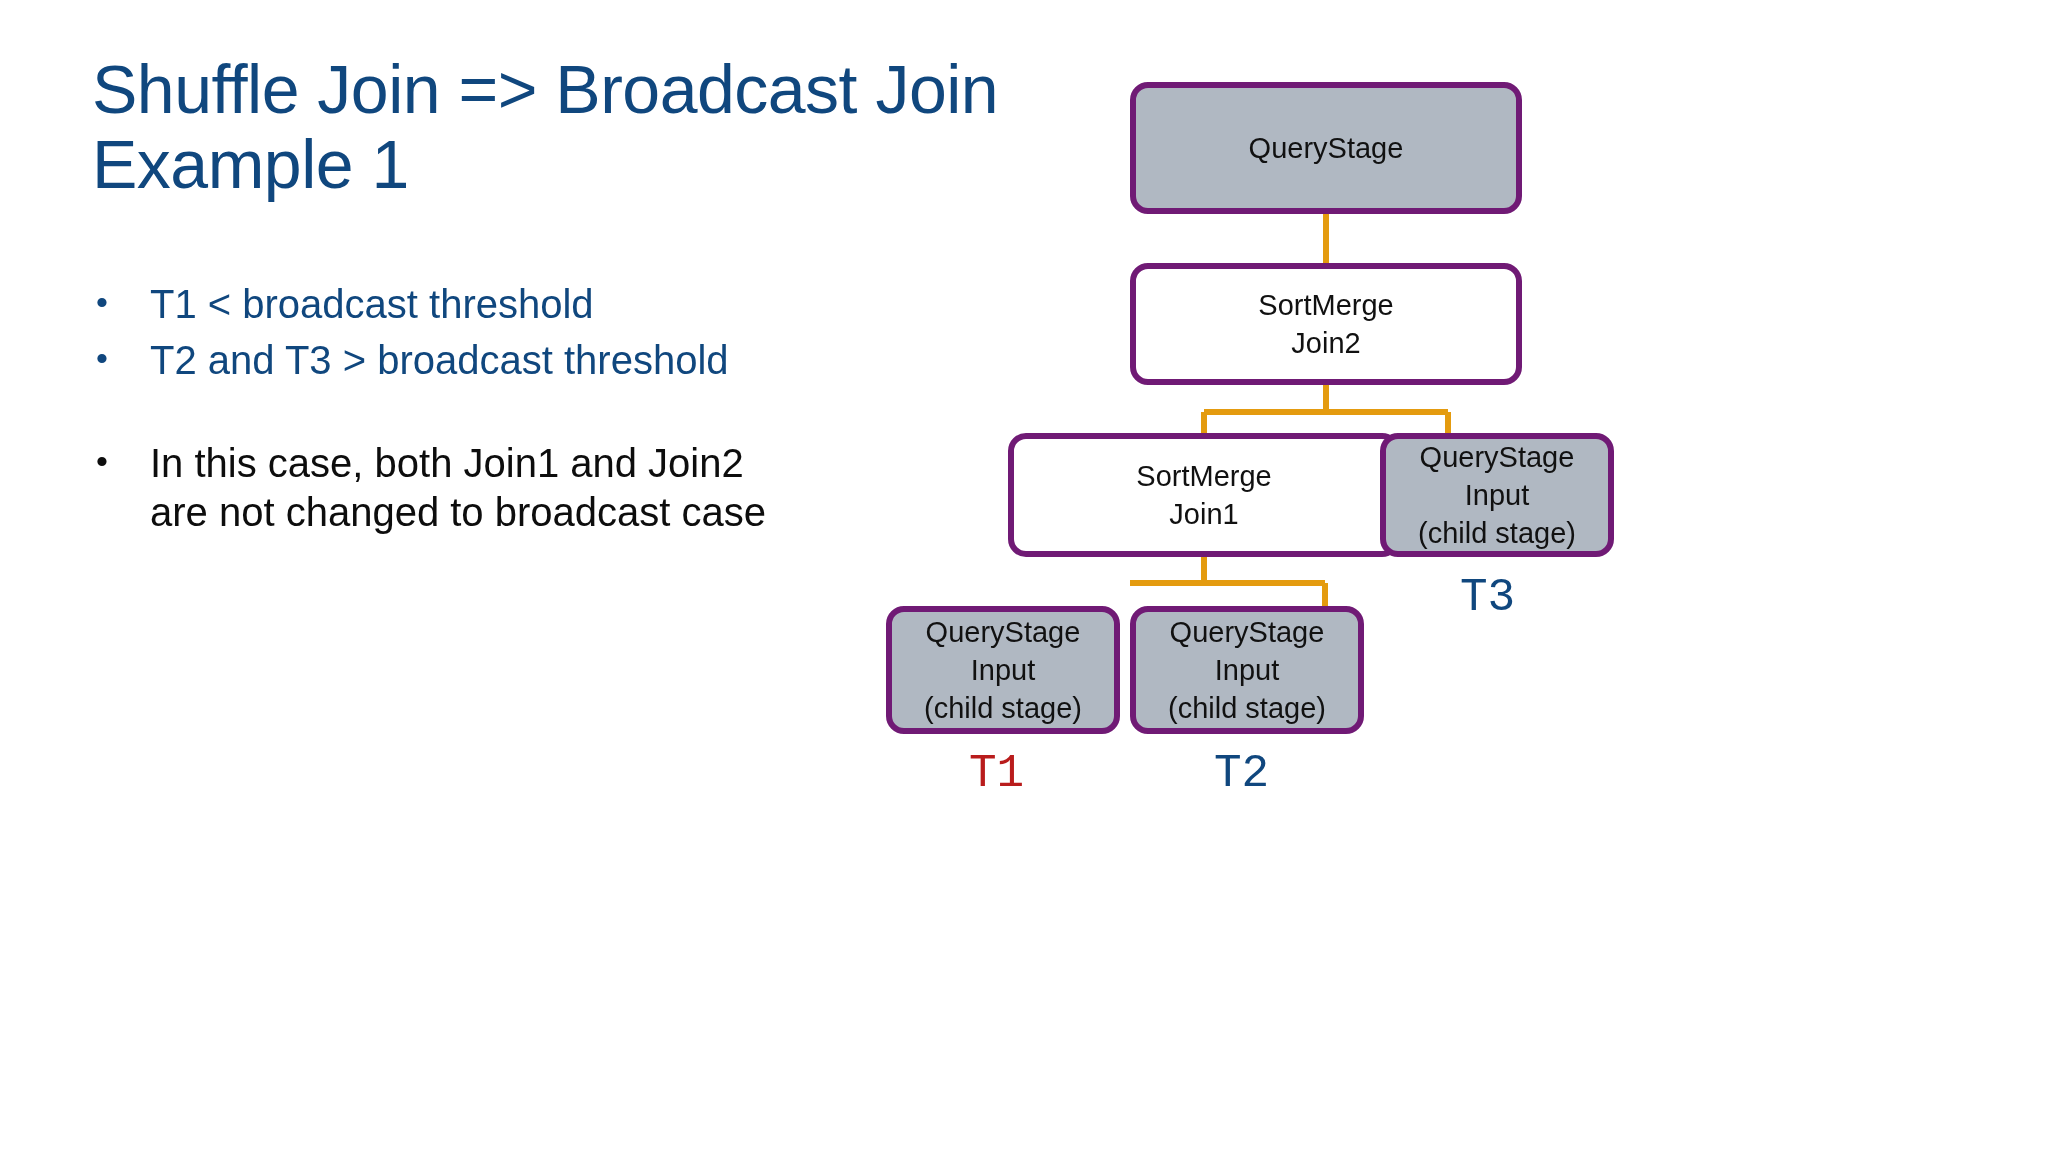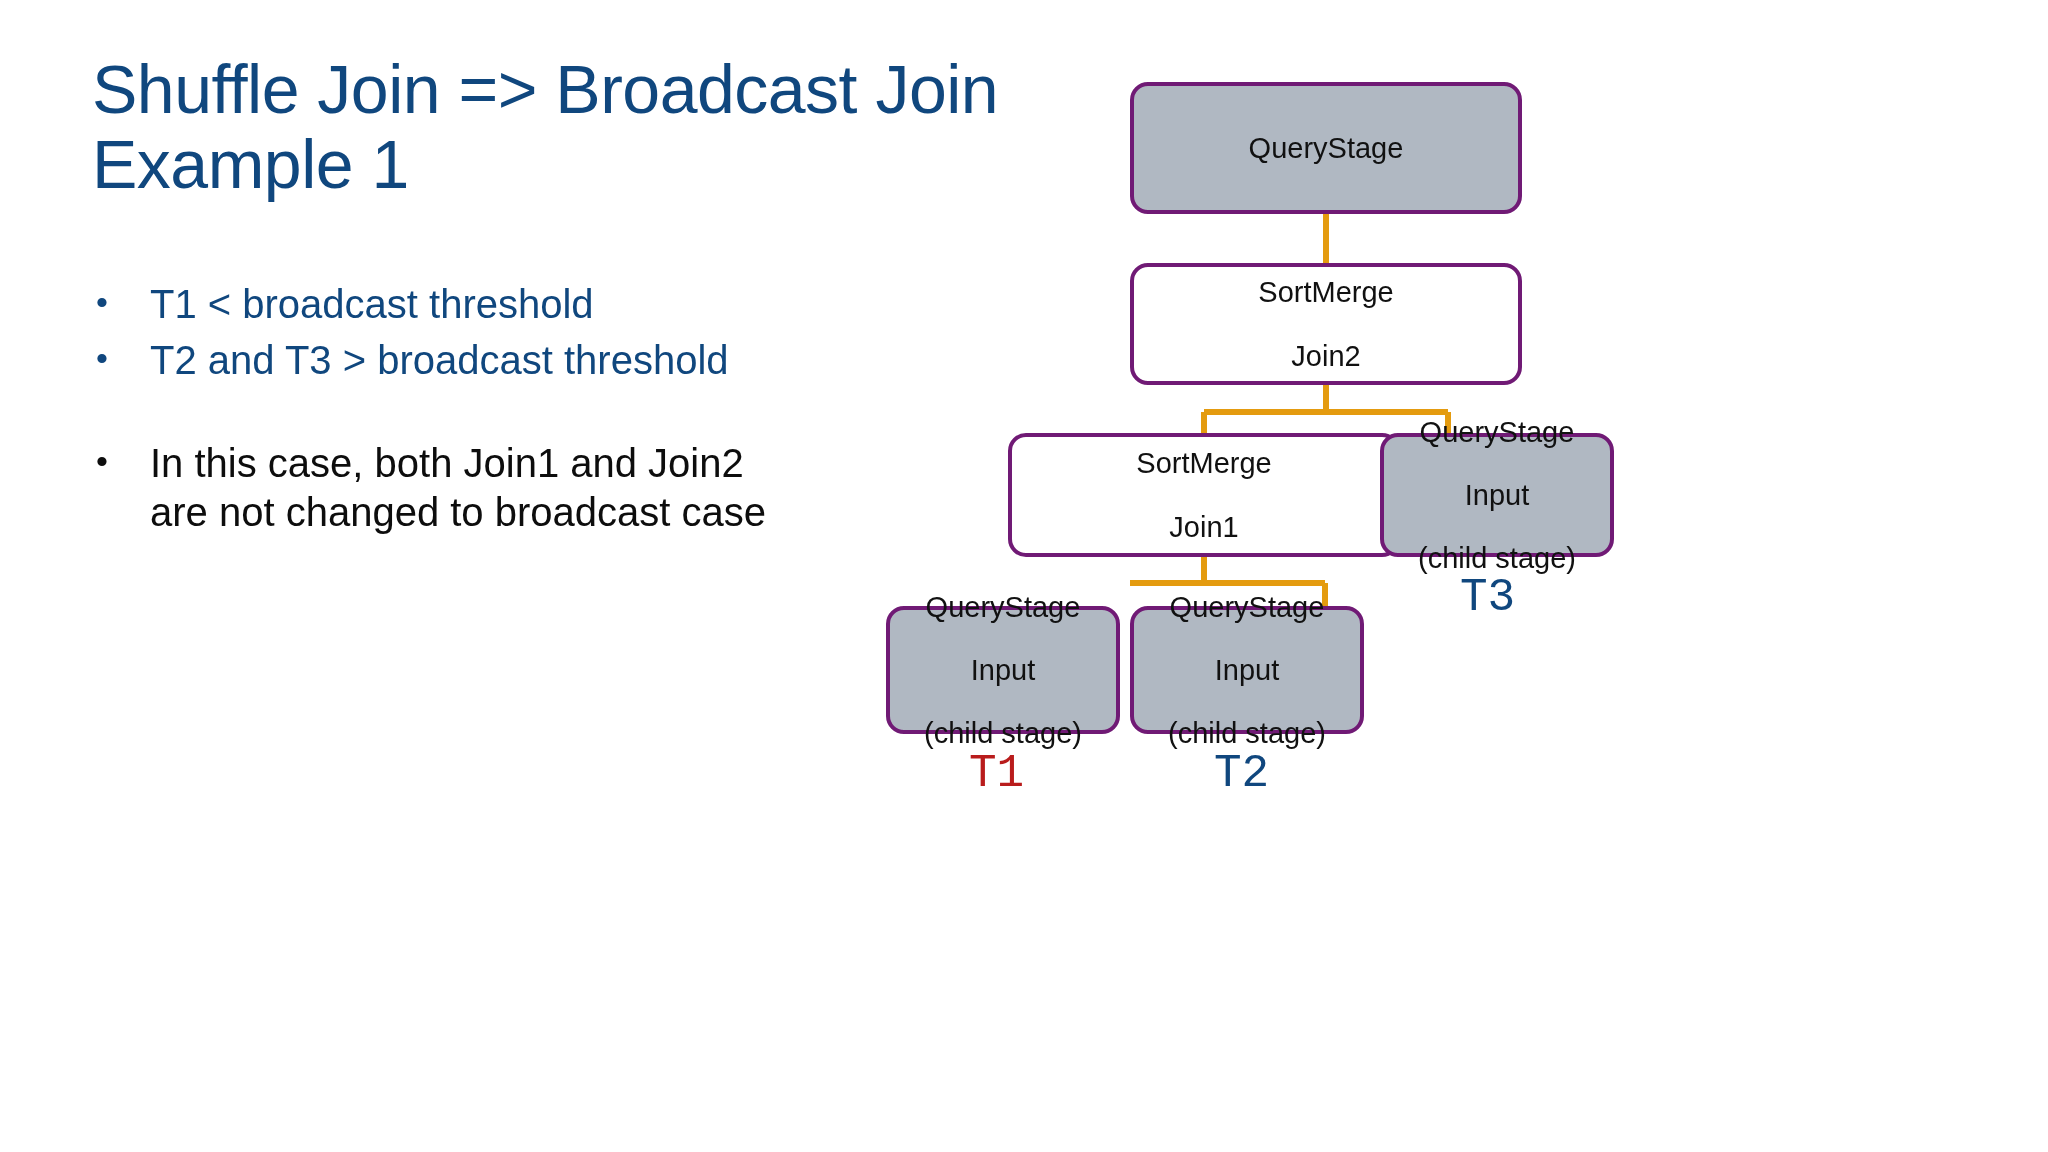--- a/index.html
+++ b/index.html
@@ -74,36 +74,36 @@
     left: 1130px;
     top: 60px;
     width: 880px;
     height: 980px;
   }
   #diagram svg { display: block; }
 
   .node-box {
     position: absolute;
     box-sizing: border-box;
-    border: 4px solid #701a75;
+    border: 6px solid #701a75;
     border-radius: 18px;
     display: flex;
     flex-direction: column;
     align-items: center;
     justify-content: center;
     font-size: 29px;
     color: #111111;
     line-height: 1.32;
     text-align: center;
     z-index: 2;
   }
   .node-gray { background: #b0b8c2; }
   .node-white { background: #ffffff; }
   .node-line { display: block; }
-  .node-line + .node-line { margin-top: 25px; }
+  .node-line + .node-line { margin-top: 0; }
 
   .tbl {
     position: absolute;
     font-size: 46px;
     font-weight: 400;
     z-index: 3;
     font-family: Liberation Mono, monospace;
   }
   .tbl-red { color: #b91c1c; }
   .tbl-blue { color: #10477e; }

